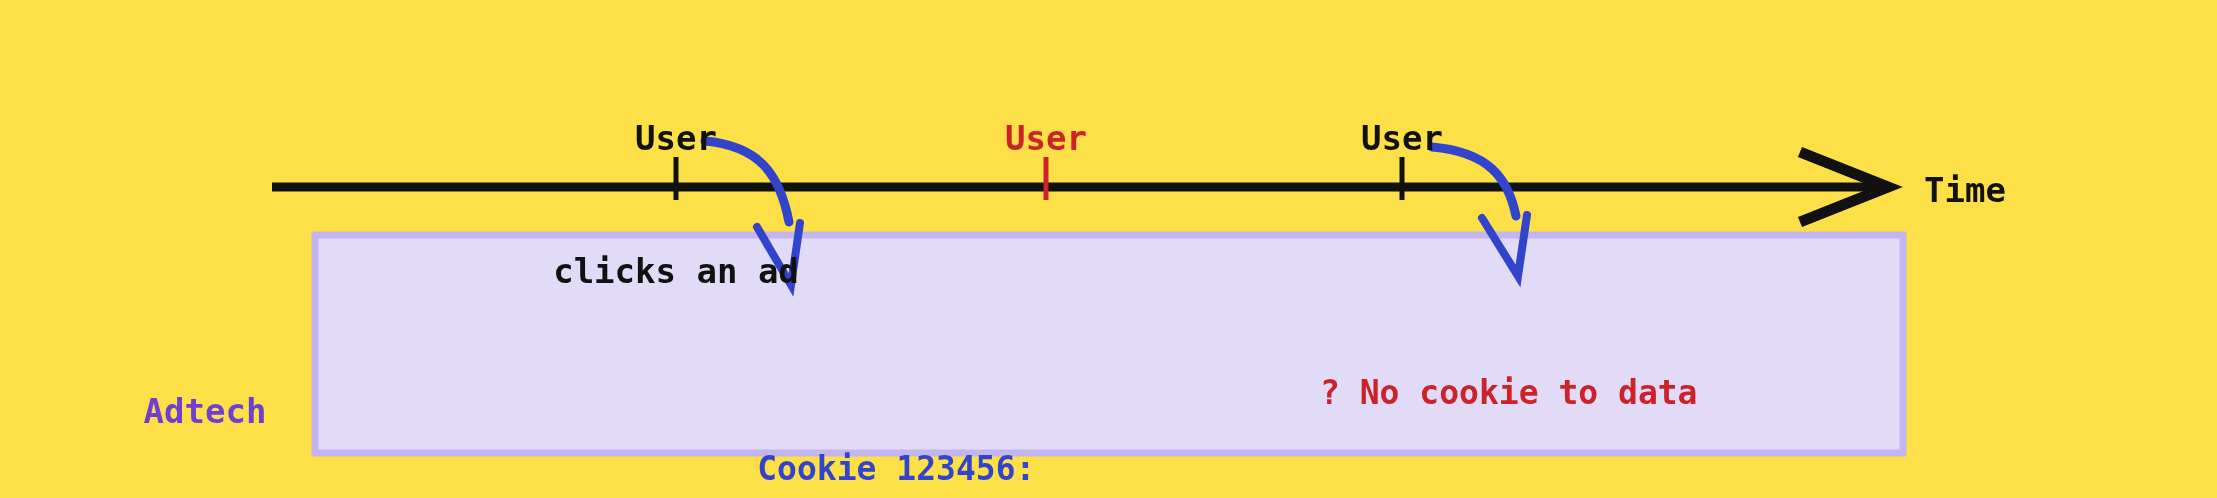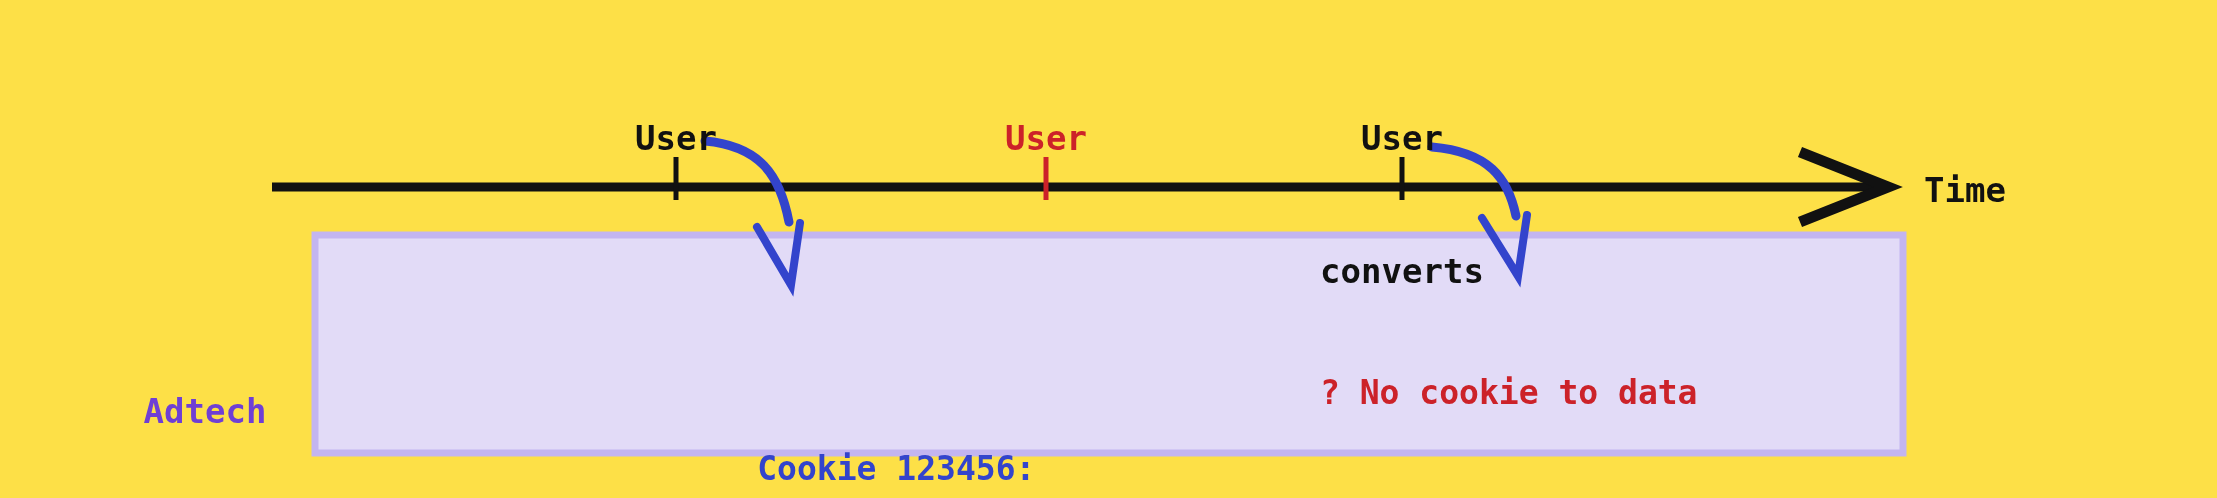--- a/index.html
+++ b/index.html
@@ -86,29 +86,29 @@
 
     <path d="M 705,141 C 760,146 780,175 789,222" fill="none" stroke="#3344cc" stroke-width="9" stroke-linecap="round"></path>
     <polyline points="757,227 791,285 800,223" fill="none" stroke="#3344cc" stroke-width="8" stroke-linejoin="miter" stroke-linecap="round"></polyline>
 
     <path d="M 1432,147 C 1489,152 1508,178 1516,216" fill="none" stroke="#3344cc" stroke-width="9" stroke-linecap="round"></path>
     <polyline points="1482,218 1518,276 1527,215" fill="none" stroke="#3344cc" stroke-width="8" stroke-linejoin="miter" stroke-linecap="round"></polyline>
   </svg>
 
   <div class="txt event-label black" style="left:676px; top:28px;">
     <div>User</div>
+    <div>clicks an ad</div>
   </div>
 
   <div class="txt event-label red" style="left:1046px; top:28px;">
     <div>User</div>
   </div>
 
   <div class="txt event-label black" style="left:1402px; top:28px;">
     <div>User</div>
-    <div>converts</div>
   </div>
 
   <div class="txt axis-name" style="left:1924px; top:168px;">Time</div>
 
   <div class="txt server-label" style="left:205px; top:297px;">
     <div>Adtech</div>
     
   </div>
 
   <div class="txt note blue" style="left:638px; top:314px;">

